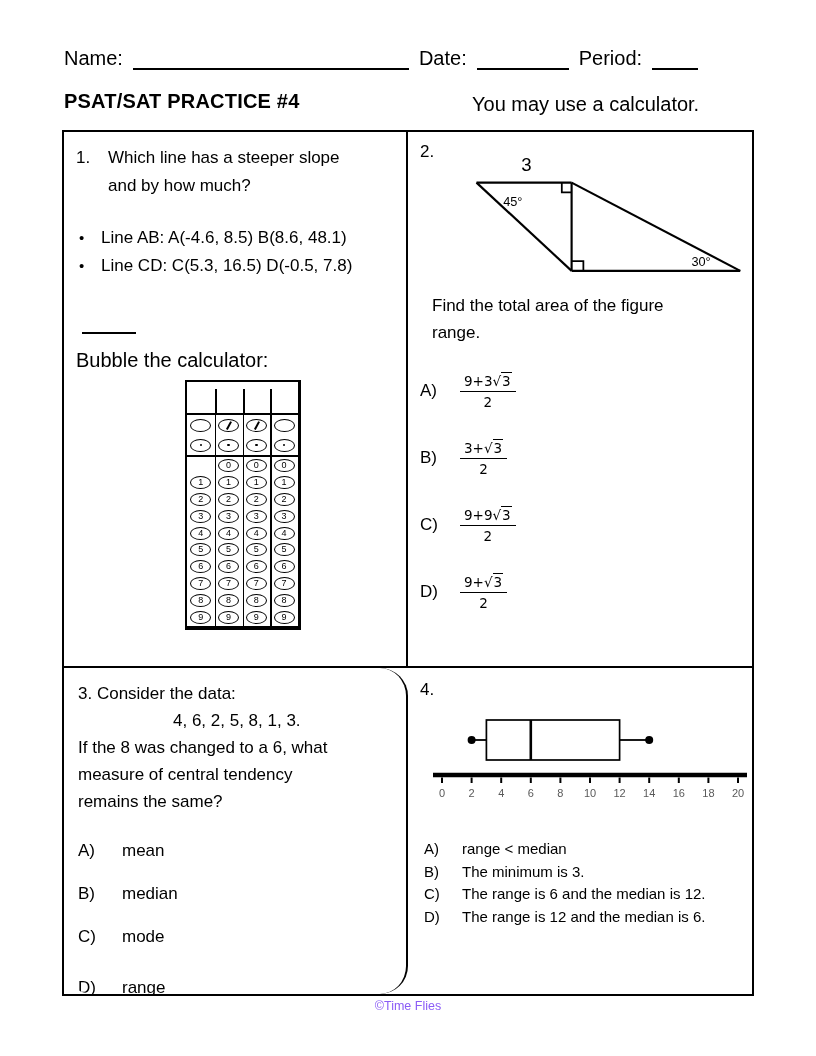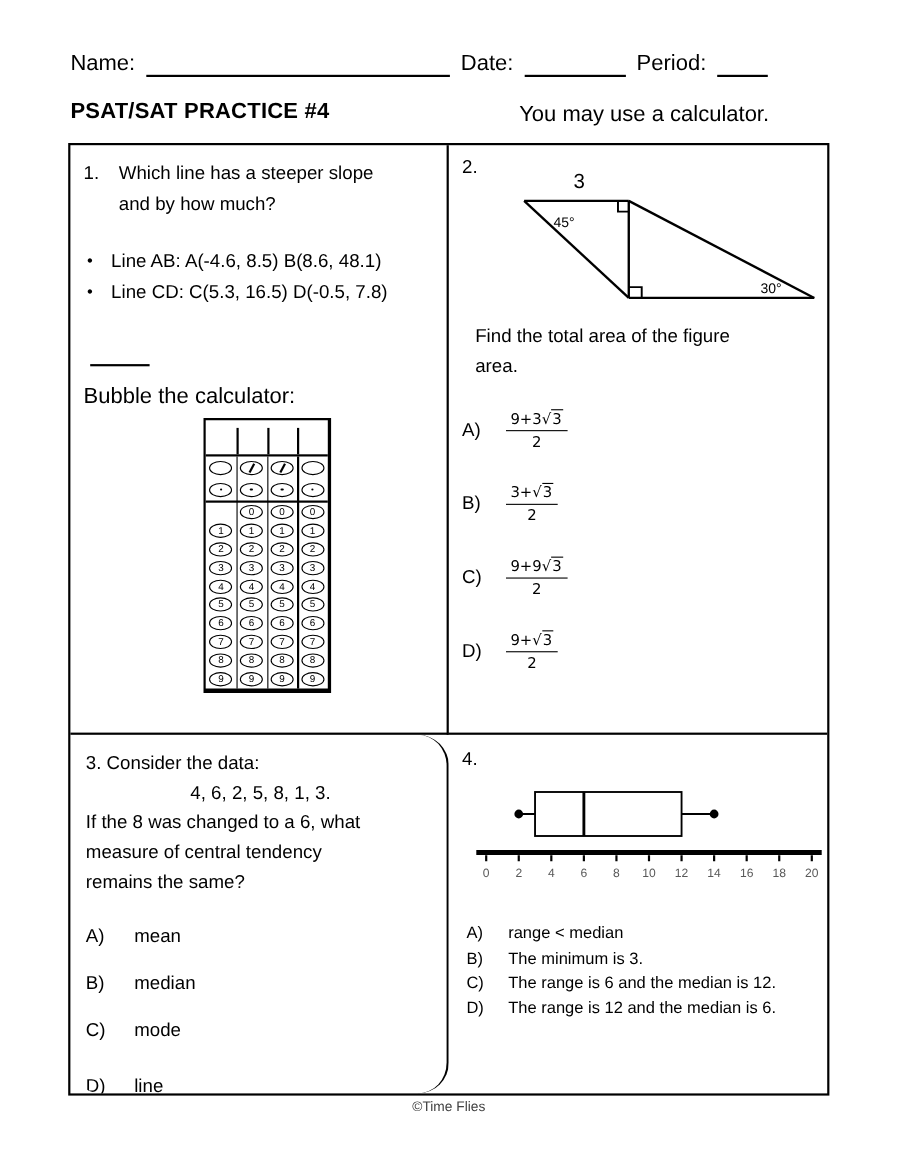--- a/index.html
+++ b/index.html
@@ -69,21 +69,21 @@
 
   
   .q4-body{padding:12px 8px 0 12px;font-size:17px;}
   .q4-prompt{margin-top:12px;padding-left:18px;font-size:17px;}
   .q4-choices{margin-top:27px;padding-left:4px;}
   .q4choice{display:flex;font-size:15px;line-height:22.5px;}
   .q4choice .clabel{width:38px;flex:none;font-size:15px;}
 
   
   .footer{position:absolute;top:999px;left:0;width:100%;text-align:center;
-          font-size:12.5px;color:#404040;}
+          font-size:12.5px;color:#8b5cf6;}
 </style>
 </head>
 <body>
 
 <div class="page">
 
   <div class="name-row">
     <span>Name:</span>
     <span class="blank blank-name"></span>
     <span>Date:</span>
@@ -327,21 +327,21 @@
             <line x1="122" y1="130" x2="294" y2="130" stroke="#000" stroke-width="2.2"></line>
             <path d="M112 40 L112 50 L122 50" fill="none" stroke="#000" stroke-width="1.8"></path>
             <path d="M122 120 L134 120 L134 130" fill="none" stroke="#000" stroke-width="1.8"></path>
             <text x="76" y="28" font-size="19" text-anchor="middle" fill="#000">3</text>
             <text x="62" y="64" font-size="13" text-anchor="middle" fill="#000">45°</text>
             <text x="254" y="125" font-size="13" text-anchor="middle" fill="#000">30°</text>
           </svg>
       </div>
       <div class="q2-prompt">
         <span>Find the total area of the figure</span><br>
-        <span>area.</span>
+        <span>range.</span>
       </div>
       <div class="q2-choices">
         <div class="q2choice">
           <span class="clabel">A)</span>
           <span class="frac">
             <span class="fnum"><span>9+3</span>√<span class="rad">3</span></span>
             <span class="fden">2</span>
           </span>
         </div>
         <div class="q2choice">
@@ -385,21 +385,21 @@
           <div class="q3choice">
             <span class="clabel">B)</span>
             <span>median</span>
           </div>
           <div class="q3choice">
             <span class="clabel">C)</span>
             <span>mode</span>
           </div>
           <div class="q3choice last">
             <span class="clabel">D)</span>
-            <span>line</span>
+            <span>range</span>
           </div>
         </div>
       </div>
     </div>
 
     <div class="cell">
       <div class="q4-body">
         <div>4.</div>
         <svg id="boxsvg" width="336" height="102" viewBox="0 0 336 102" style="margin:4px 0 0 6px;">
             <line x1="7" y1="71" x2="321" y2="71" stroke="#000" stroke-width="4.5"></line>

